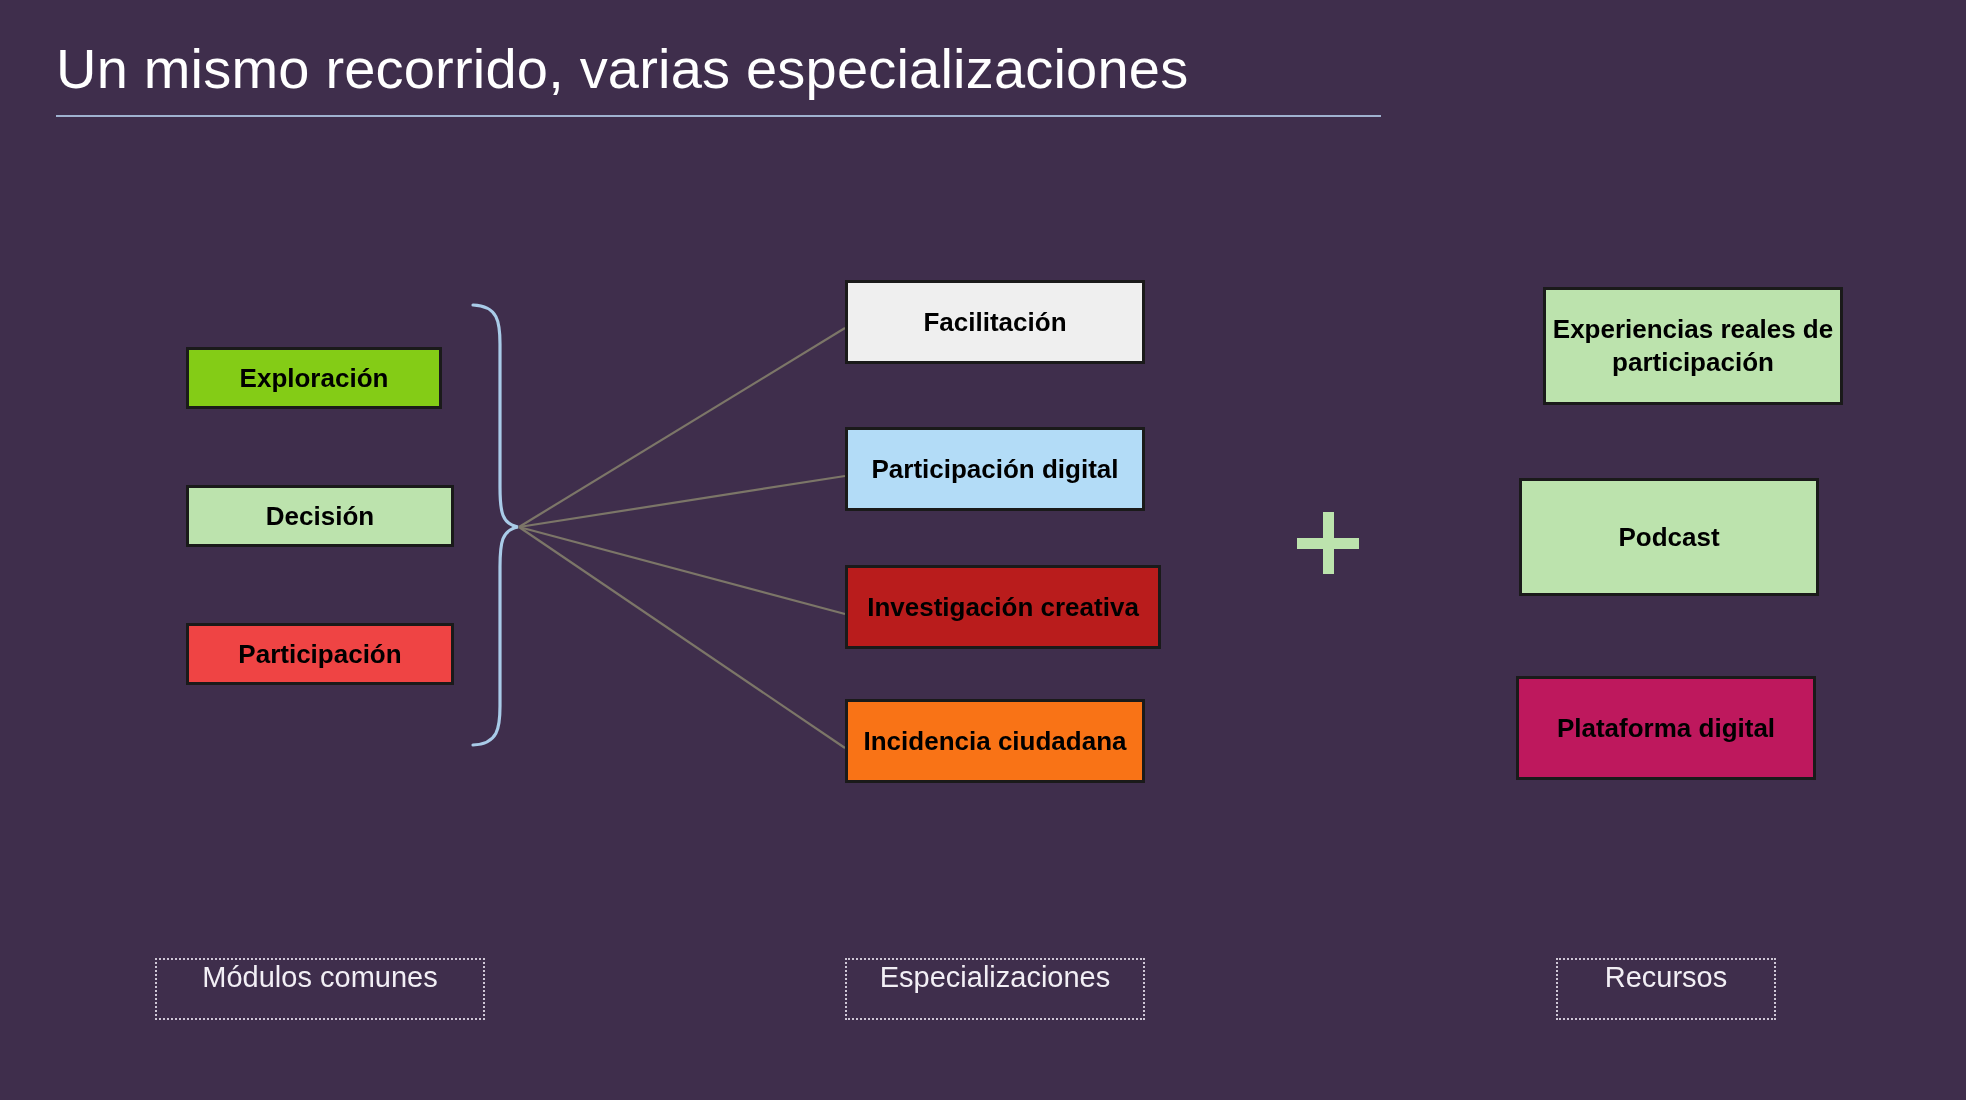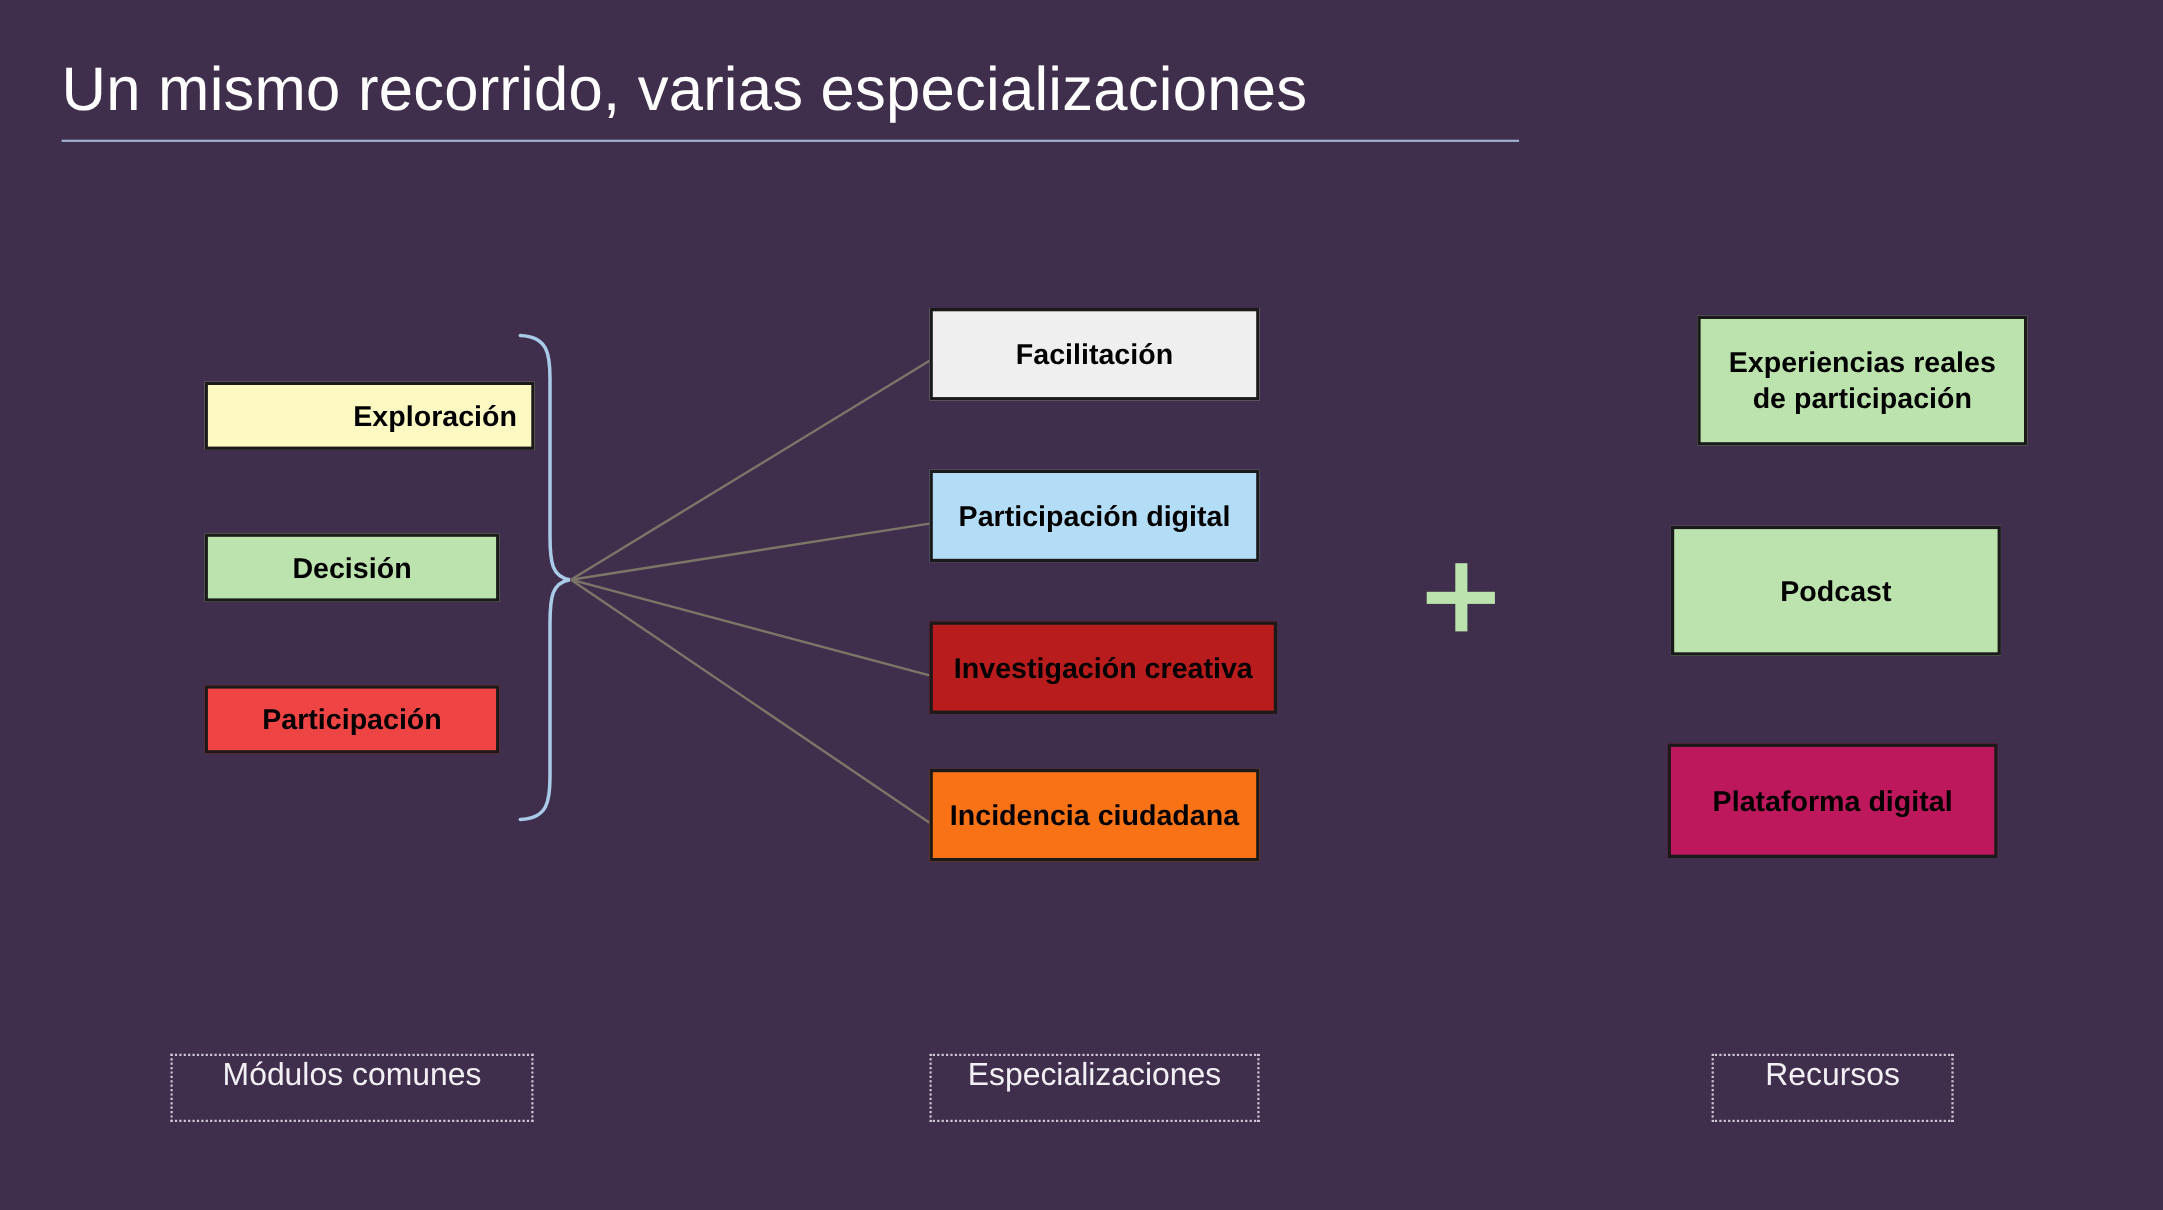--- a/index.html
+++ b/index.html
@@ -19,21 +19,21 @@
     left: 0; top: 0;
     width: 1966px;
     height: 1100px;
     background: #3f2e4c;
   }
 
   
   #title-block {
     position: absolute;
     left: 56px;
-    top: 48px;
+    top: 36px;
     width: 1330px;
   }
   #page-title {
     font-family: "Liberation Sans", sans-serif;
     font-weight: 400;
     font-size: 56px;
     line-height: 66px;
     color: #ffffff;
     letter-spacing: 0.2px;
     white-space: nowrap;
@@ -52,21 +52,21 @@
     border: 3px solid #1a1a1a;
     display: flex;
     align-items: center;
     justify-content: center;
     text-align: center;
     color: #000000;
     font-family: "Liberation Sans", sans-serif;
     font-weight: bold;
     font-size: 26px;
     line-height: 33px;
-    padding: 4px 13px;
+    padding: 4px 3px;
   }
   .node .node-label { display: block; }
 
   
   #connectors {
     position: absolute;
     left: 0; top: 0;
     width: 1966px;
     height: 1100px;
     pointer-events: none;
@@ -128,21 +128,21 @@
              C 502 530, 500 542, 500 567
              L 500 706
              C 500 728, 498 744, 473 745" fill="none" stroke="#a9cbe8" stroke-width="3.2" stroke-linecap="round"></path>
 
     <line x1="519" y1="527" x2="845" y2="328" stroke="#7c7668" stroke-width="2.2"></line>
     <line x1="519" y1="527" x2="845" y2="476" stroke="#7c7668" stroke-width="2.2"></line>
     <line x1="519" y1="527" x2="845" y2="614" stroke="#7c7668" stroke-width="2.2"></line>
     <line x1="519" y1="527" x2="845" y2="748" stroke="#7c7668" stroke-width="2.2"></line>
   </svg>
 
-  <div class="node" style="left:186px; top:347px; width:300px; height:62px; background:#fef9c3;justify-content:flex-end;">
+  <div class="node" style="left:186px; top:347px; width:256px; height:62px; background:#84cc16;">
     <span class="node-label">Exploración</span>
   </div>
 
   <div class="node" style="left:186px; top:485px; width:268px; height:62px; background:#bce3ad;">
     <span class="node-label">Decisión</span>
   </div>
 
   <div class="node" style="left:186px; top:623px; width:268px; height:62px; background:#ef4444;">
     <span class="node-label">Participación</span>
   </div>

